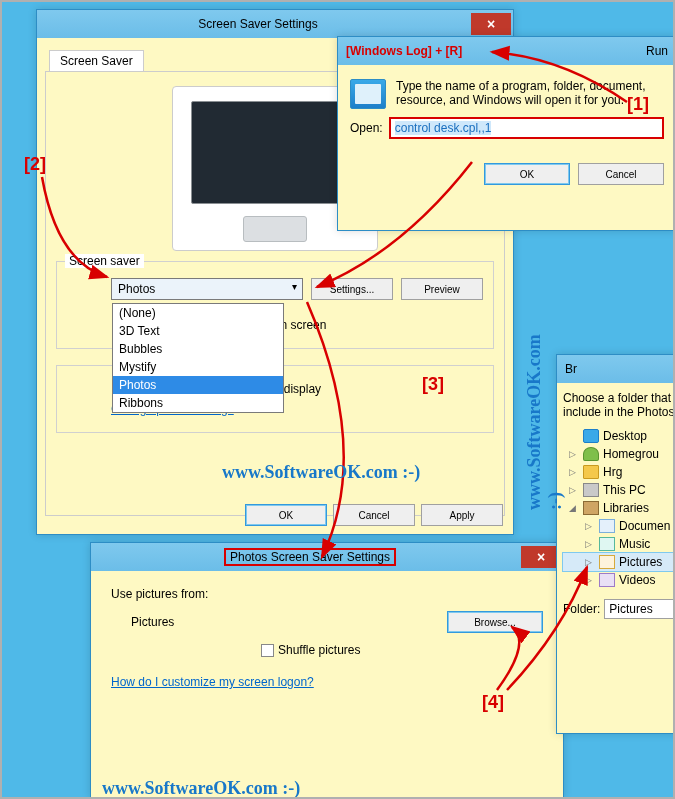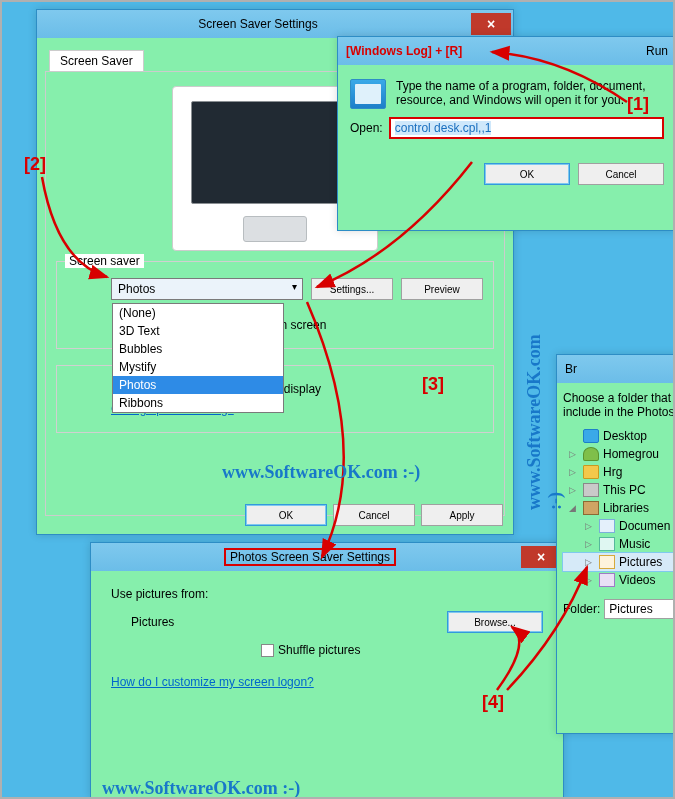--- a/index.html
+++ b/index.html
@@ -31,21 +31,21 @@
   }
   .titlebar .title { flex:1; text-align:center; }
   .titlebar .close {
     width: 40px; height: 22px;
     background: #c0392b;
     color: #fff;
     display:flex; align-items:center; justify-content:center;
     font-size: 14px; font-weight:bold;
     cursor:pointer;
   }
-  .body { background:#86efac; padding:8px; }
+  .body { background:#fef9c3; padding:8px; }
 
   
   #sss { left: 17px; top: 7px; width: 478px; height: 526px; margin-left: 17px; }
   #sss .body { height: calc(100% - 28px); position:relative; }
   .tab {
     display:inline-block; border:1px solid #ccc; border-bottom:none;
     padding:3px 10px; background:#fff; margin-left:4px; margin-top:4px;
     font-size:12px;
   }
   .tab-panel { border:1px solid #ccc; padding:10px; height:445px; position:relative; }

